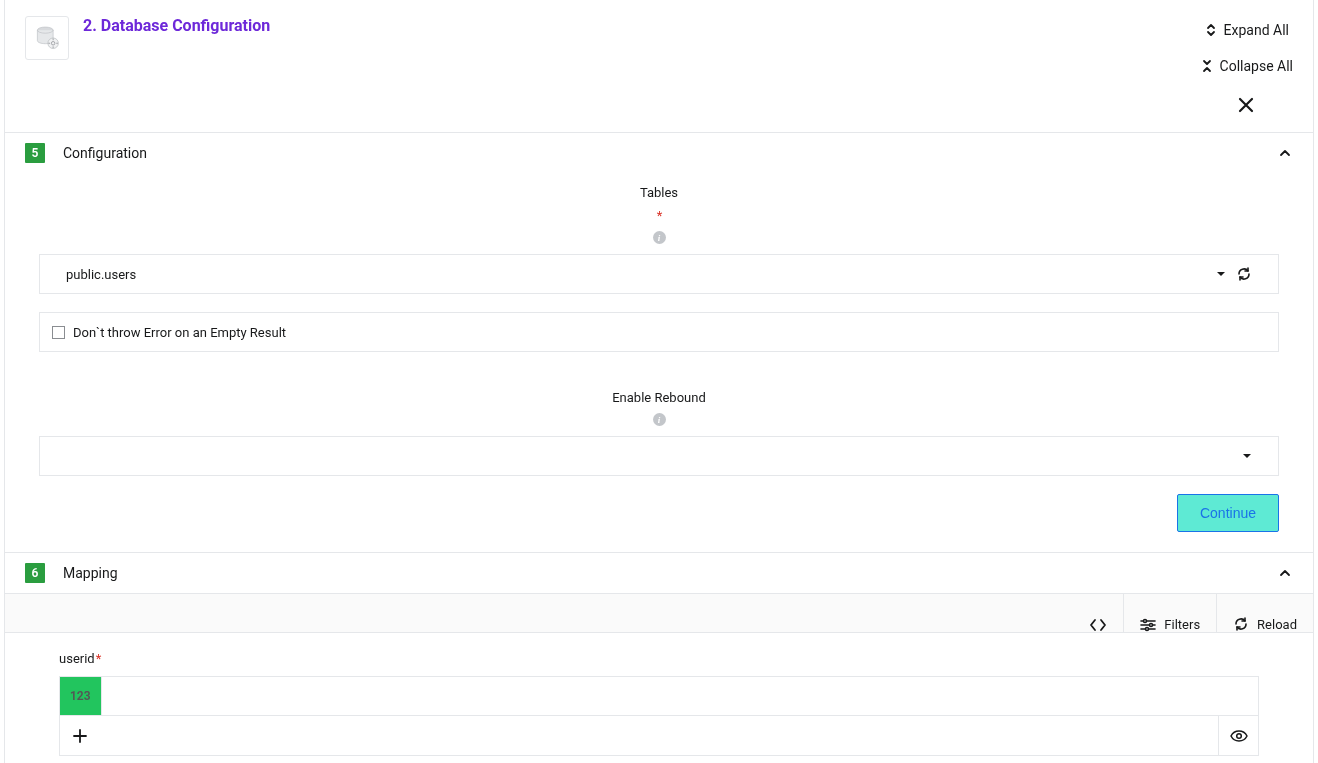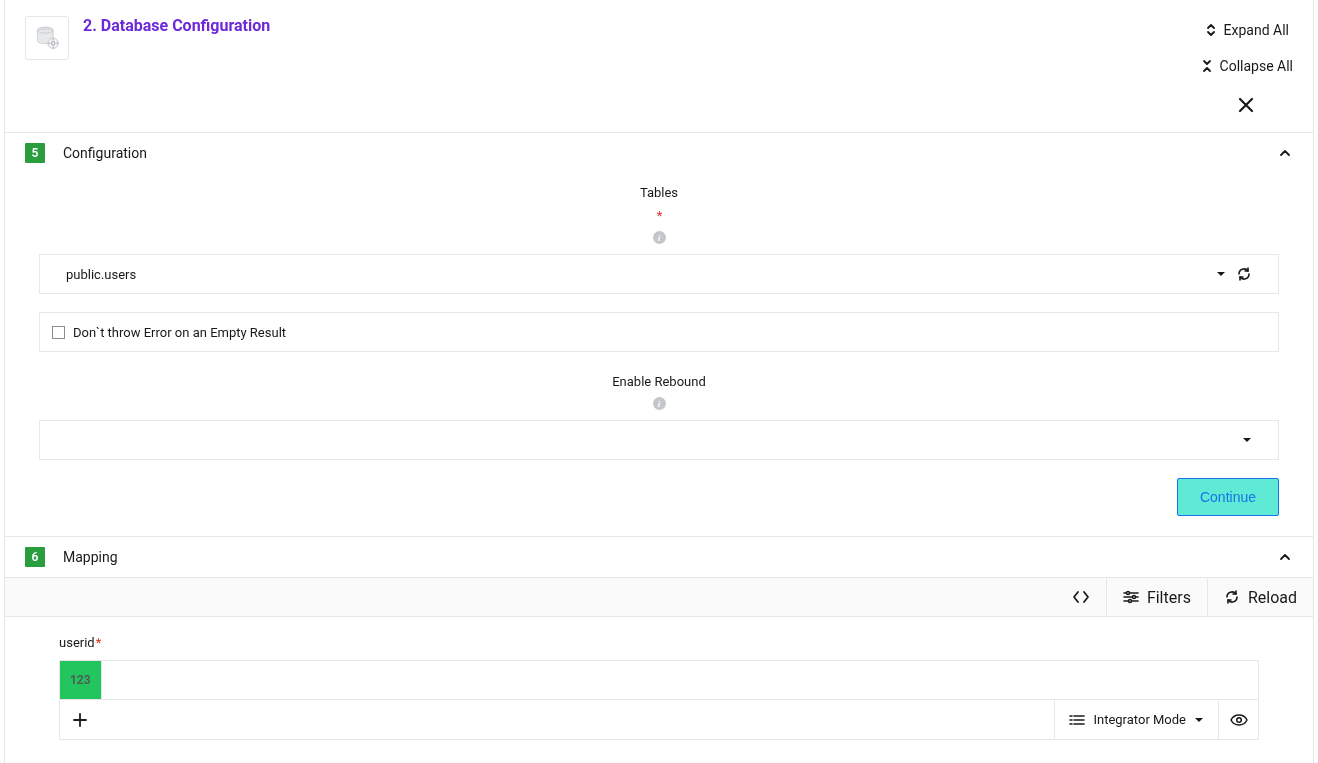--- a/index.html
+++ b/index.html
@@ -128,21 +128,21 @@
   }
   .select-value { flex: 1; font-size: 13px; }
   .select-icons { display: flex; gap: 10px; align-items: center; }
 
   .check-row {
     border: 1px solid #e5e7ea;
     height: 40px;
     display: flex;
     align-items: center;
     padding: 0 12px;
-    margin-bottom: 22px;
+    margin-bottom: 38px;
   }
   .check-box {
     width: 13px; height: 13px;
     border: 1px solid #8a8d91;
     margin-right: 8px;
     background: #fff;
   }
 
   .continue-row {
     display: flex; justify-content: flex-end; margin-top: 18px;
@@ -160,25 +160,25 @@
   .mapping-toolbar {
     border-top: 1px solid #e5e7ea;
     border-bottom: 1px solid #e5e7ea;
     display: flex;
     justify-content: flex-end;
     align-items: stretch;
     height: 40px;
     background: #fafafa;
   }
   .mapping-tool {
-    display: flex; align-items: center; gap: 8px;
+    display: flex; align-items: flex-end; gap: 8px;
     padding: 0 16px;
     border-left: 1px solid #e5e7ea;
     cursor: pointer;
-    font-size: 16px;
+    font-size: 13px;
   }
   .mapping-tool.first { border-left: none; }
 
   .mapping-body { padding: 18px 54px 8px 54px; }
   .mapping-label { font-size: 13px; margin-bottom: 10px; }
   .input-box {
     border: 1px solid #e5e7ea;
     height: 40px;
     display: flex; align-items: stretch;
   }
@@ -350,36 +350,20 @@
         <div class="input-prefix">123</div>
         <input class="input-field" value="" style="">
       </div>
       <div class="input-footer">
         <div class="input-footer-left">
           <svg width="14" height="14" viewBox="0 0 14 14">
             <path d="M7 1v12M1 7h12" stroke="#18191a" stroke-width="1.8" stroke-linecap="round"></path>
           </svg>
         </div>
         <div class="input-footer-right">
-          <div class="mode-select">
-            <svg width="16" height="12" viewBox="0 0 16 12">
-              <g stroke="#18191a" stroke-width="1.6" stroke-linecap="round">
-                <line x1="1" y1="2" x2="3" y2="2"></line>
-                  <line x1="5" y1="2" x2="15" y2="2"></line>
-                <line x1="1" y1="6" x2="3" y2="6"></line>
-                  <line x1="5" y1="6" x2="15" y2="6"></line>
-                <line x1="1" y1="10" x2="3" y2="10"></line>
-                  <line x1="5" y1="10" x2="15" y2="10"></line>
-              </g>
-            </svg>
-            <span>Integrator Mode</span>
-            <svg width="10" height="10" viewBox="0 0 10 10">
-                <path d="M1 3 L5 7 L9 3" fill="#18191a"></path>
-              </svg>
-          </div>
           <div class="eye-cell">
             <svg width="18" height="12" viewBox="0 0 18 12">
               <path d="M1 6c2-4 6-5 8-5s6 1 8 5c-2 4-6 5-8 5S3 10 1 6z" fill="none" stroke="#18191a" stroke-width="1.5"></path>
               <circle cx="9" cy="6" r="2.3" fill="none" stroke="#18191a" stroke-width="1.5"></circle>
             </svg>
           </div>
         </div>
       </div>
 
       <div class="continue-row" style="padding-right:0; margin-top:30px; margin-right:-20px;">

